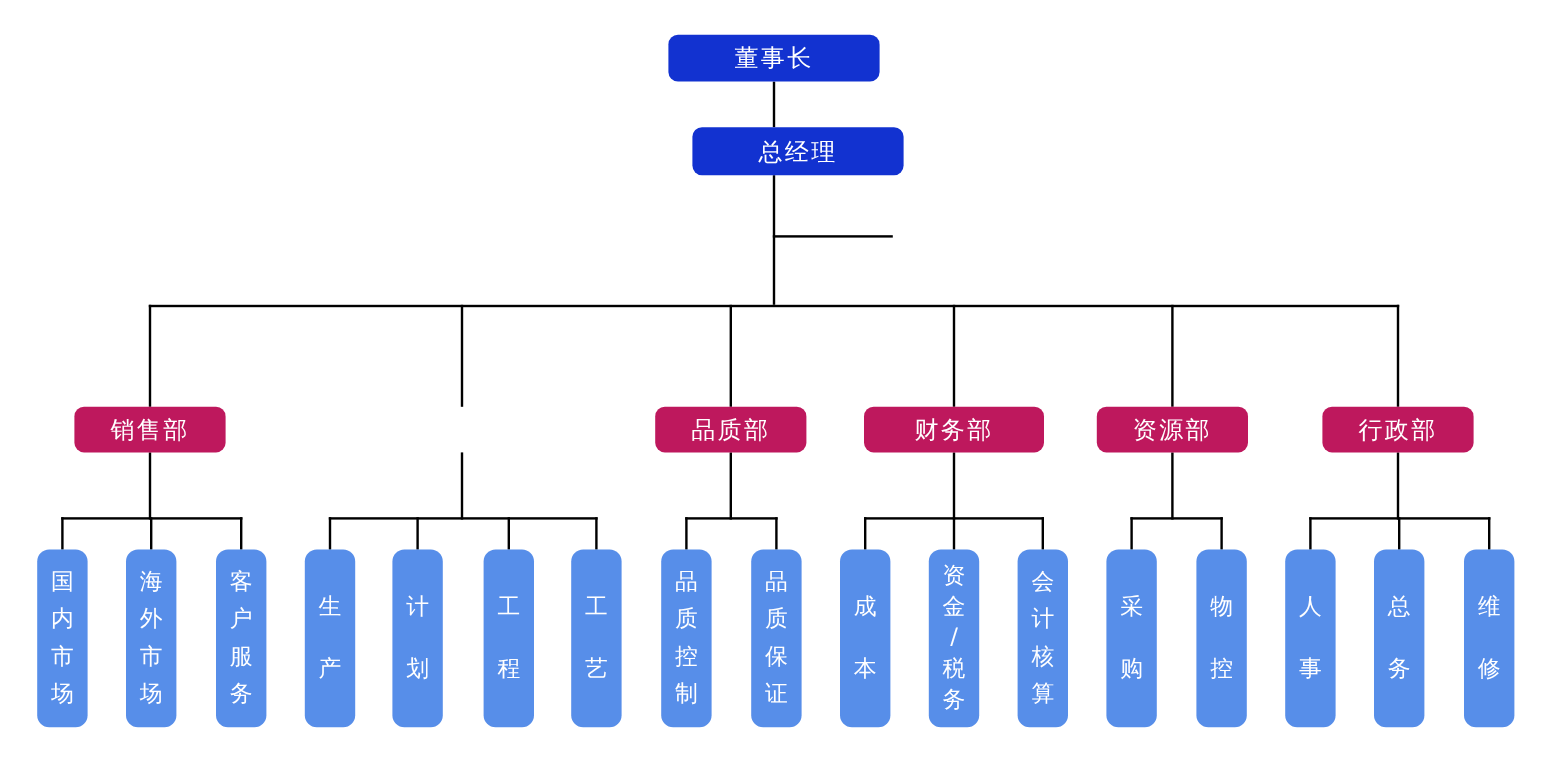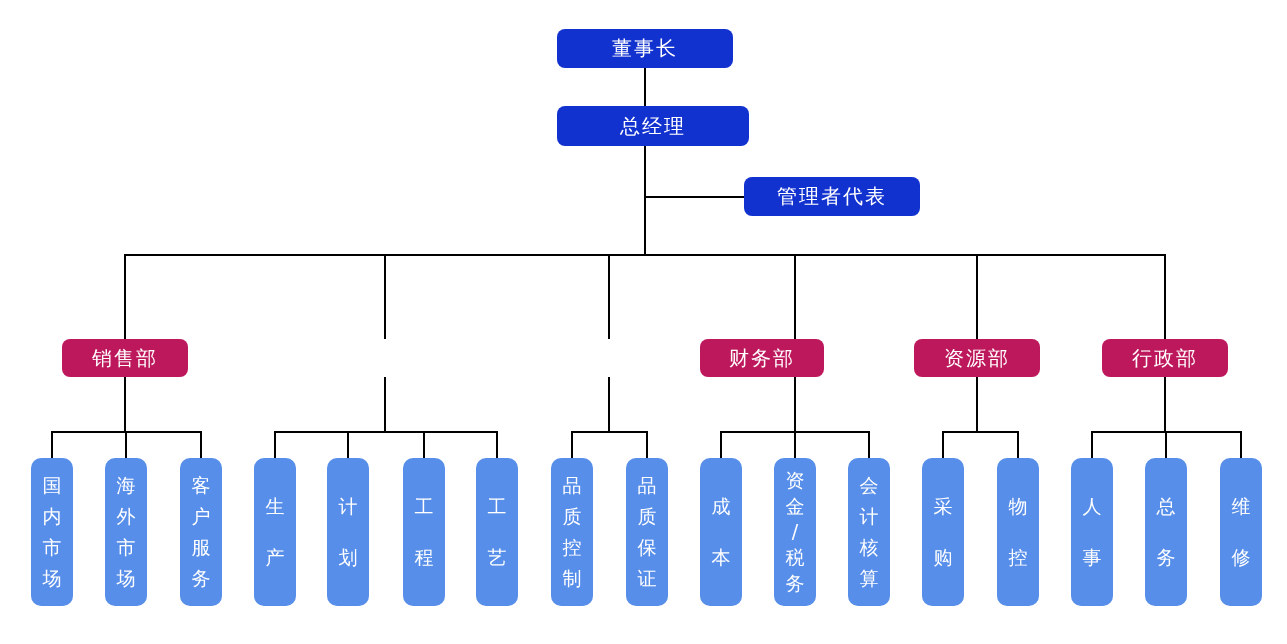--- a/index.html
+++ b/index.html
@@ -67,31 +67,31 @@
   <div class="line v" style="left:868px;top:431px;height:27px"></div>
   <div class="line v" style="left:942px;top:431px;height:27px"></div>
   <div class="line v" style="left:1017px;top:431px;height:27px"></div>
   <div class="line v" style="left:1091px;top:431px;height:27px"></div>
   <div class="line v" style="left:1165px;top:431px;height:27px"></div>
   <div class="line v" style="left:1240px;top:431px;height:27px"></div>
 
   <div class="node exec" style="left:557px;top:29px;width:176px;height:39px">
     <span>董事长</span>
   </div>
-  <div class="node exec" style="left:557px;top:106px;width:192px;height:40px">
+  <div class="node exec" style="left:577px;top:106px;width:176px;height:40px">
     <span>总经理</span>
-  </div>
-  <div class="node exec" style="left:744px;top:177px;width:176px;height:39px">
-    <span>管理者代表</span>
   </div>
 
   <div class="node dept" style="left:62px;top:339px;width:126px;height:38px">
     <span>销售部</span>
   </div>
-  <div class="node dept" style="left:700px;top:339px;width:124px;height:38px">
+  <div class="node dept" style="left:546px;top:339px;width:126px;height:38px">
+    <span>品质部</span>
+  </div>
+  <div class="node dept" style="left:720px;top:339px;width:150px;height:38px">
     <span>财务部</span>
   </div>
   <div class="node dept" style="left:1102px;top:339px;width:126px;height:38px">
     <span>行政部</span>
   </div>
   <div class="node dept" style="left:914px;top:339px;width:126px;height:38px">
     <span>资源部</span>
   </div>
 
   <div class="node leaf" style="left:31px;top:458px;width:42px;height:148px">

